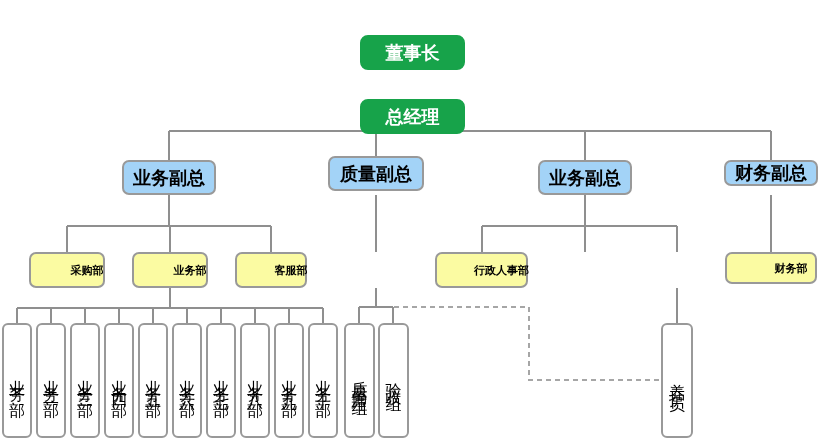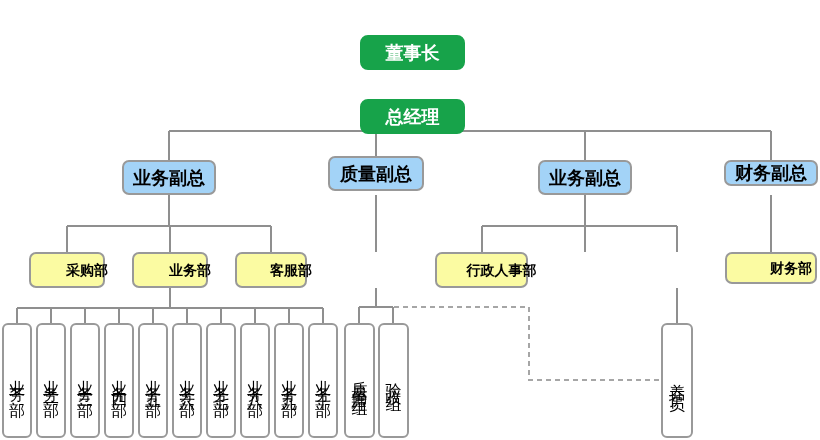--- a/index.html
+++ b/index.html
@@ -46,21 +46,21 @@
     line-height: 1;
   }
   .node.green {
     background: var(--green, #17a34a);
     border-color: var(--green, #17a34a);
     color: var(--text_light, #ffffff);
     border-radius: 8px;
     margin-top: 32px;
   }
   .node.blue { background: var(--blue, #a3d3f7); }
-  .node.yellow { background: var(--yellow, #fbfba2); font-size: 14px; padding-left: 40px; }
+  .node.yellow { background: var(--yellow, #fbfba2); font-size: 11px; padding-left: 40px; }
   .node.vbox {
     background: var(--white, #ffffff);
     font-weight: normal;
     font-size: 16px;
     writing-mode: vertical-rl;
     text-orientation: upright;
     letter-spacing: 7px;
     white-space: normal;
     border-radius: 6px;
   }

